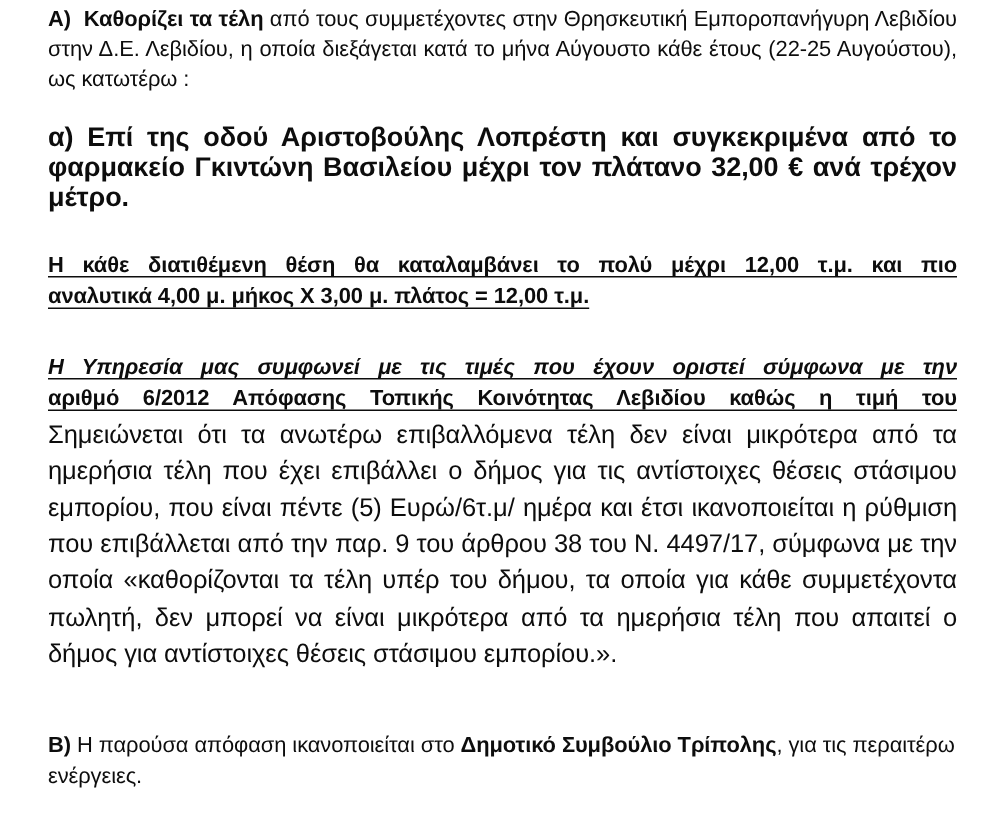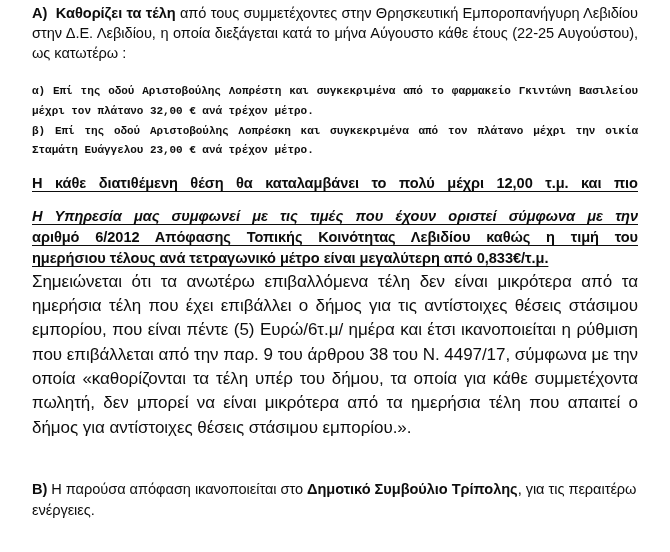--- a/index.html
+++ b/index.html
@@ -40,32 +40,31 @@
   p.regular { font-weight: normal; }
 
   
   .para-intro {
     font-size: 14.6px;
     line-height: 19.8px;
   }
   
   .para-alpha, .para-beta, .para-gamma {
     font-weight: bold;
-    font-size: 11px;
+    font-size: 18px;
     line-height: 19.6px;
-    font-family: Liberation Mono, monospace;
   }
   .block-items { margin-top: 19px; }
 
   
   .para-emph {
     font-weight: bold;
     font-size: 14.6px;
     line-height: 21px;
-    margin-top: 12px;
+    margin-top: 26px;
   }
   
   .jline {
     display: block;
     text-align: justify;
     text-align-last: justify;
     text-decoration: underline;
     text-decoration-thickness: 1.4px;
     text-underline-offset: 2.6px;
     white-space: nowrap;
@@ -107,31 +106,30 @@
 </head>
 <body>
 
 <div class="page">
   <div class="doc-body">
 
     <p class="para-intro regular"><span class="b">Α)</span>&nbsp; <span class="b">Καθορίζει τα τέλη</span><span> από τους συμμετέχοντες στην Θρησκευτική Εμποροπανήγυρη Λεβιδίου στην Δ.Ε. Λεβιδίου, η οποία διεξάγεται κατά το μήνα Αύγουστο κάθε έτους (22-25 Αυγούστου), ως κατωτέρω :</span></p>
 
     <div class="block-items">
       <p class="para-alpha">α) Επί της οδού Αριστοβούλης Λοπρέστη και συγκεκριμένα από το φαρμακείο Γκιντώνη Βασιλείου μέχρι τον πλάτανο 32,00 € ανά τρέχον μέτρο.</p>
-      <p class="para-beta">β) Επί της οδού Αριστοβούλης Λοπρέσκη και συγκεκριμένα από τον πλάτανο μέχρι την οικία Σταμάτη Ευάγγελου 23,00 € ανά τρέχον μέτρο.</p>
     </div>
 
     <p class="para-emph">
       <span class="jline">Η κάθε διατιθέμενη θέση θα καταλαμβάνει το πολύ μέχρι 12,00 τ.μ. και πιο</span>
+      <span class="jline-last">αναλυτικά 4,00 μ. μήκος Χ 3,00 μ. πλάτος = 12,00 τ.μ.</span>
     </p>
 
     <p class="para-emph">
       <span class="jline ital">Η Υπηρεσία μας συμφωνεί με τις τιμές που έχουν οριστεί σύμφωνα με την</span>
       <span class="jline">αριθμό  6/2012 Απόφασης Τοπικής Κοινότητας Λεβιδίου καθώς η τιμή του</span>
-      <span class="jline-last">ημερήσιου τέλους ανά τετραγωνικό μέτρο είναι μεγαλύτερη από 0,833€/τ.μ.</span>
     </p>
 
     <p class="para-note">Σημειώνεται ότι τα ανωτέρω επιβαλλόμενα τέλη δεν είναι μικρότερα από τα ημερήσια τέλη που έχει επιβάλλει ο δήμος για τις αντίστοιχες θέσεις στάσιμου εμπορίου, που είναι πέντε (5) Ευρώ/6τ.μ/ ημέρα και έτσι ικανοποιείται η ρύθμιση που επιβάλλεται από την παρ. 9 του άρθρου 38 του Ν. 4497/17, σύμφωνα με την οποία «καθορίζονται τα τέλη υπέρ του δήμου, τα οποία για κάθε συμμετέχοντα πωλητή, δεν μπορεί να είναι μικρότερα από τα ημερήσια τέλη που απαιτεί ο δήμος για αντίστοιχες θέσεις στάσιμου εμπορίου.».</p>
 
     <p class="para-final"><span class="b">Β)</span><span> Η παρούσα απόφαση ικανοποιείται στο </span><span class="bu">Δημοτικό Συμβούλιο Τρίπολης</span><span>, για τις περαιτέρω ενέργειες.</span></p>
 
   </div>
 </div>
 
 </body></html>

